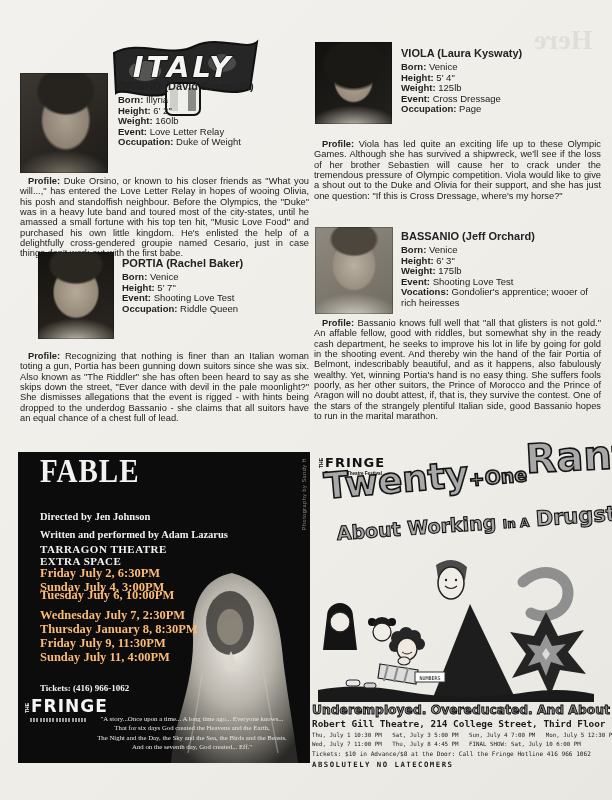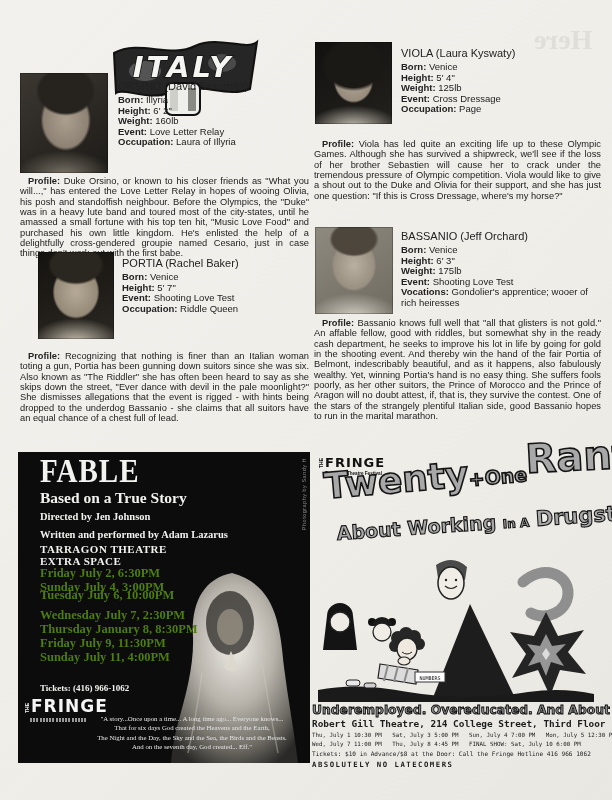--- a/index.html
+++ b/index.html
@@ -31,38 +31,38 @@
     radial-gradient(85% 38% at 50% 104%, #c8c2b6 0%, rgba(0,0,0,0) 70%),
     linear-gradient(150deg,#121110,#23211d);}
   .ph-bassanio{left:315px;top:227px;width:78px;height:87px;background:
     radial-gradient(55% 35% at 50% 14%, #4c463c 0%, #4c463c 50%, rgba(0,0,0,0) 58%),
     radial-gradient(46% 48% at 50% 44%, #b9b0a2 0%, #9a9082 56%, rgba(0,0,0,0) 62%),
     radial-gradient(85% 40% at 50% 104%, #d6d1c6 0%, rgba(0,0,0,0) 70%),
     linear-gradient(150deg,#8e8a80,#6f6b60);}
 
   
   .stats{position:absolute;}
-  .aname{font-weight:normal;font-size:11px;margin-bottom:3px;}
+  .aname{font-weight:bold;font-size:11px;margin-bottom:3px;}
   .stat{font-size:9.5px;line-height:10.6px;}
   .stat b{font-weight:bold;}
   .profile{position:absolute;margin:0;font-size:9.3px;line-height:10.35px;text-align:justify;}
   .profile b{font-weight:bold;padding-left:8px;}
 
   
   .italy{left:100px;top:33px;width:165px;height:88px;}
 
   
   .fable{left:18px;top:452px;width:292px;height:311px;background:#0c0c0c;color:#f2f2f0;
          font-family:"Liberation Serif",serif;overflow:hidden;}
   .f-title{position:absolute;left:22px;top:0px;font-size:29px;font-weight:bold;letter-spacing:1px;
            transform:scaleY(1.15);transform-origin:top left;}
   .f-sub{position:absolute;left:22px;top:37px;font-size:15.5px;font-weight:bold;}
   .f-credit{position:absolute;left:22px;font-size:10.5px;font-weight:600;}
   .f-venue{position:absolute;left:22px;font-size:11px;font-weight:bold;letter-spacing:0.5px;}
-  .f-date{position:absolute;left:22px;font-size:12.5px;font-weight:bold;color:#4d7c0f;}
+  .f-date{position:absolute;left:22px;font-size:12.5px;font-weight:bold;color:#fdba74;}
   .f-tickets{position:absolute;left:22px;top:231px;font-size:9px;font-weight:bold;}
   .f-quote{position:absolute;left:60px;top:262px;width:228px;text-align:center;
            font-size:6.8px;line-height:9.4px;color:#e6e6e6;}
   .f-photog{position:absolute;right:3px;top:6px;writing-mode:vertical-rl;transform:rotate(180deg);
             font-size:5.5px;color:#8a8a8a;letter-spacing:0.5px;font-family:"Liberation Sans",sans-serif;}
   .shroud{position:absolute;right:0;bottom:0;}
 
   
   .fringe{position:absolute;white-space:nowrap;}
   .fr-the{display:inline-block;writing-mode:vertical-rl;transform:rotate(180deg);
@@ -116,21 +116,21 @@
     <text x="83" y="44" text-anchor="middle" font-size="29" font-style="italic" font-weight="bold" fill="#f5f5f2" stroke="#111" stroke-width="1.6" paint-order="stroke fill" letter-spacing="3" style="font-family:'DejaVu Sans',sans-serif">ITALY</text>
   </svg>
 
   <div class="photo ph-orsino"></div>
   <div class="stats" style="left:118px;top:80px;width:192px;">
     <div class="aname">ORSINO (David Sexsmith)</div>
     <div class="stat"><b>Born:</b> <span>Illyria</span></div>
     <div class="stat"><b>Height:</b> <span>6' 2"</span></div>
     <div class="stat"><b>Weight:</b> <span>160lb</span></div>
     <div class="stat"><b>Event:</b> <span>Love Letter Relay</span></div>
-    <div class="stat"><b>Occupation:</b> <span>Laura of Illyria</span></div>
+    <div class="stat"><b>Occupation:</b> <span>Duke of Weight</span></div>
   </div>
   <p class="profile" style="left:20px;top:176px;width:289px;">
     <b>Profile:</b>
     <span>Duke Orsino, or known to his closer friends as "What you will...," has entered the Love Letter Relay in hopes of wooing Olivia, his posh and standoffish neighbour. Before the Olympics, the "Duke" was in a heavy lute band and toured most of the city-states, until he amassed a small fortune with his top ten hit, "Music Love Food" and purchased his own little kingdom.  He's enlisted the help of a delightfully cross-gendered groupie named Cesario, just in case things don't work out with the first babe.</span>
   </p>
 
   <div class="photo ph-portia"></div>
   <div class="stats" style="left:122px;top:257px;width:188px;">
     <div class="aname">PORTIA (Rachel Baker)</div>
     <div class="stat"><b>Born:</b> <span>Venice</span></div>
@@ -182,21 +182,20 @@
         </radialGradient>
       </defs>
       <path d="M82,10 C52,16 41,42 43,74 C44,102 36,132 28,160 C24,174 22,188 21,200 L148,200 C144,168 138,136 134,104 C130,62 126,22 82,10 Z" fill="url(#rg)"></path>
       <ellipse cx="80" cy="60" rx="24" ry="32" fill="#3e3c38" opacity="0.85"></ellipse>
       <ellipse cx="80" cy="64" rx="13" ry="18" fill="#8f887c" opacity="0.9"></ellipse>
       <path d="M74,104 l7,-16 l7,16 q-7,9 -14,0 z" fill="#ddd8ce" opacity="0.95"></path>
       <path d="M52,110 q-6,45 -14,80" stroke="#cfcabe" stroke-width="1.5" fill="none" opacity="0.4"></path>
       <path d="M112,100 q8,50 16,90" stroke="#cfcabe" stroke-width="1.5" fill="none" opacity="0.4"></path>
     </svg>
     <div class="f-title">FABLE</div>
-    <div class="f-sub">Based on a True Story</div>
     <div class="f-credit" style="top:59px;">Directed by Jen Johnson</div>
     <div class="f-credit" style="top:77px;">Written and performed by Adam Lazarus</div>
     <div class="f-venue" style="top:91px;">TARRAGON THEATRE</div>
     <div class="f-venue" style="top:103px;">EXTRA SPACE</div>
     <div class="f-date" style="top:114px;">Friday July 2, 6:30PM</div>
     <div class="f-date" style="top:128px;">Sunday July 4, 3:00PM</div>
     <div class="f-date" style="top:136px;">Tuesday July 6, 10:00PM</div>
     <div class="f-date" style="top:156px;">Wednesday July 7, 2:30PM</div>
     <div class="f-date" style="top:170px;">Thursday January 8, 8:30PM</div>
     <div class="f-date" style="top:184px;">Friday July 9, 11:30PM</div>

